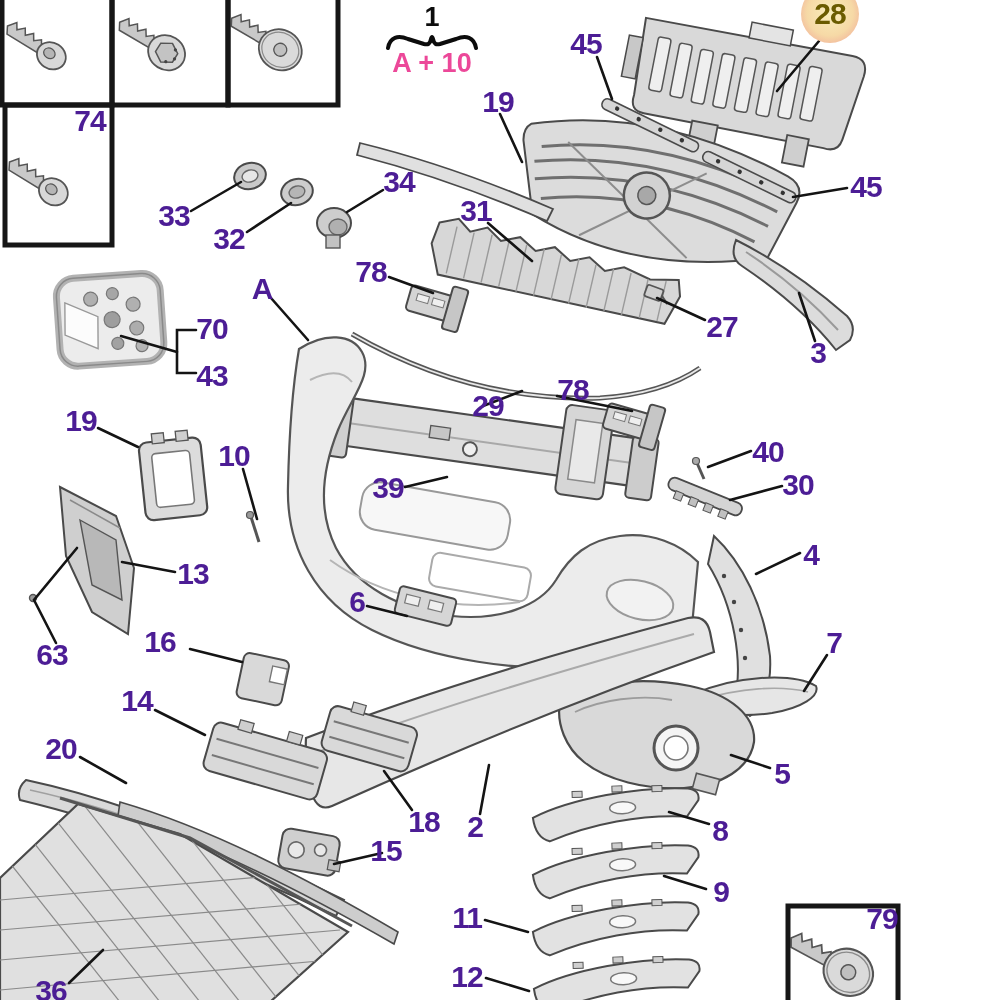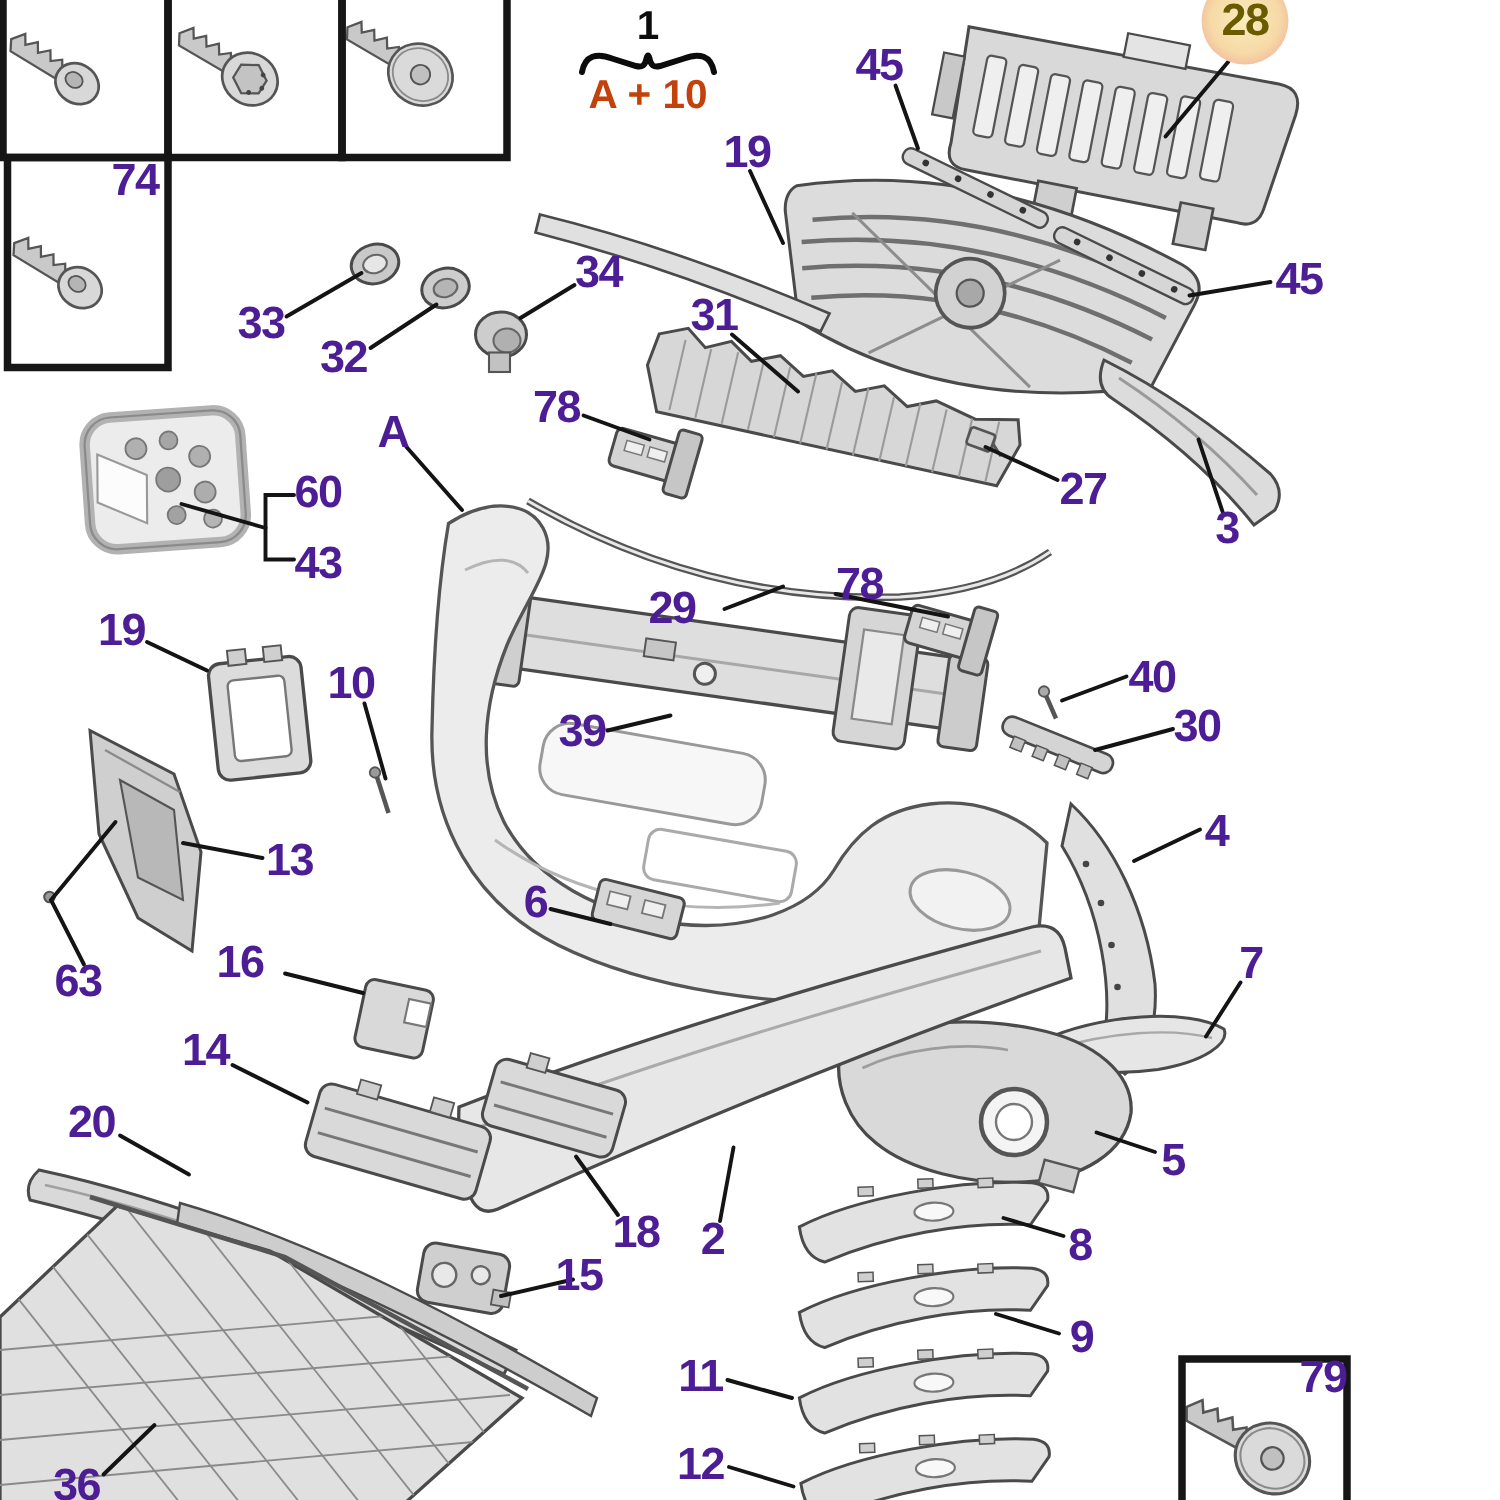--- a/index.html
+++ b/index.html
@@ -8,21 +8,21 @@
   #art{position:absolute;left:0;top:0;}
   .callout{position:absolute;transform:translate(-50%,-50%);
            font:800 30px/1 "Liberation Sans",sans-serif;color:#4c1d95;
            letter-spacing:-1px;white-space:nowrap;z-index:3;cursor:pointer;}
   .badge{width:58px;height:58px;border-radius:50%;
          background:radial-gradient(circle at 50% 48%, var(--hl-center) 0%, #f6d9a6 55%, var(--hl-edge) 100%);
          display:flex;align-items:center;justify-content:center;color:var(--hl-text);}
   .note{position:absolute;left:384px;top:4px;width:96px;text-align:center;z-index:3;}
   .note-num{font:800 27px/1 "Liberation Sans",sans-serif;color:#0c0c0c;}
   .note-brace{display:block;margin:1px auto 0;}
-  .note-formula{font:800 27px/1 "Liberation Sans",sans-serif;color:#c2410c;letter-spacing:0;}
+  .note-formula{font:800 27px/1 "Liberation Sans",sans-serif;color:#ec4899;letter-spacing:0;}
 </style>
 </head>
 <body>
 
 <div id="stage">
 
 <svg id="art" width="1000" height="1000" viewBox="0 0 1000 1000">
   <defs>
     <g id="screwA">
       <path d="M0,12 L6,4 L10,10 L16,4 L20,10 L26,4 L30,10 L36,5 L40,11 L40,18 L4,19 Z" fill="#c9c9c9" stroke="#555" stroke-width="1.5"></path>
@@ -386,23 +386,23 @@
 <div class="callout" style="left:399px;top:182px">34</div>
 <div class="callout" style="left:498px;top:102px">19</div>
 <div class="callout" style="left:586px;top:44px">45</div>
 <div class="callout badge" style="left:830px;top:14px">28</div>
 <div class="callout" style="left:866px;top:187px">45</div>
 <div class="callout" style="left:476px;top:211px">31</div>
 <div class="callout" style="left:722px;top:327px">27</div>
 <div class="callout" style="left:818px;top:353px">3</div>
 <div class="callout" style="left:371px;top:272px">78</div>
 <div class="callout" style="left:573px;top:390px">78</div>
-<div class="callout" style="left:448px;top:406px">29</div>
+<div class="callout" style="left:488px;top:406px">29</div>
 <div class="callout" style="left:262px;top:289px">A</div>
-<div class="callout" style="left:212px;top:329px">60</div>
+<div class="callout" style="left:212px;top:329px">70</div>
 <div class="callout" style="left:212px;top:376px">43</div>
 <div class="callout" style="left:81px;top:421px">19</div>
 <div class="callout" style="left:234px;top:456px">10</div>
 <div class="callout" style="left:388px;top:488px">39</div>
 <div class="callout" style="left:768px;top:452px">40</div>
 <div class="callout" style="left:798px;top:485px">30</div>
 <div class="callout" style="left:811px;top:555px">4</div>
 <div class="callout" style="left:193px;top:574px">13</div>
 <div class="callout" style="left:52px;top:655px">63</div>
 <div class="callout" style="left:160px;top:642px">16</div>

